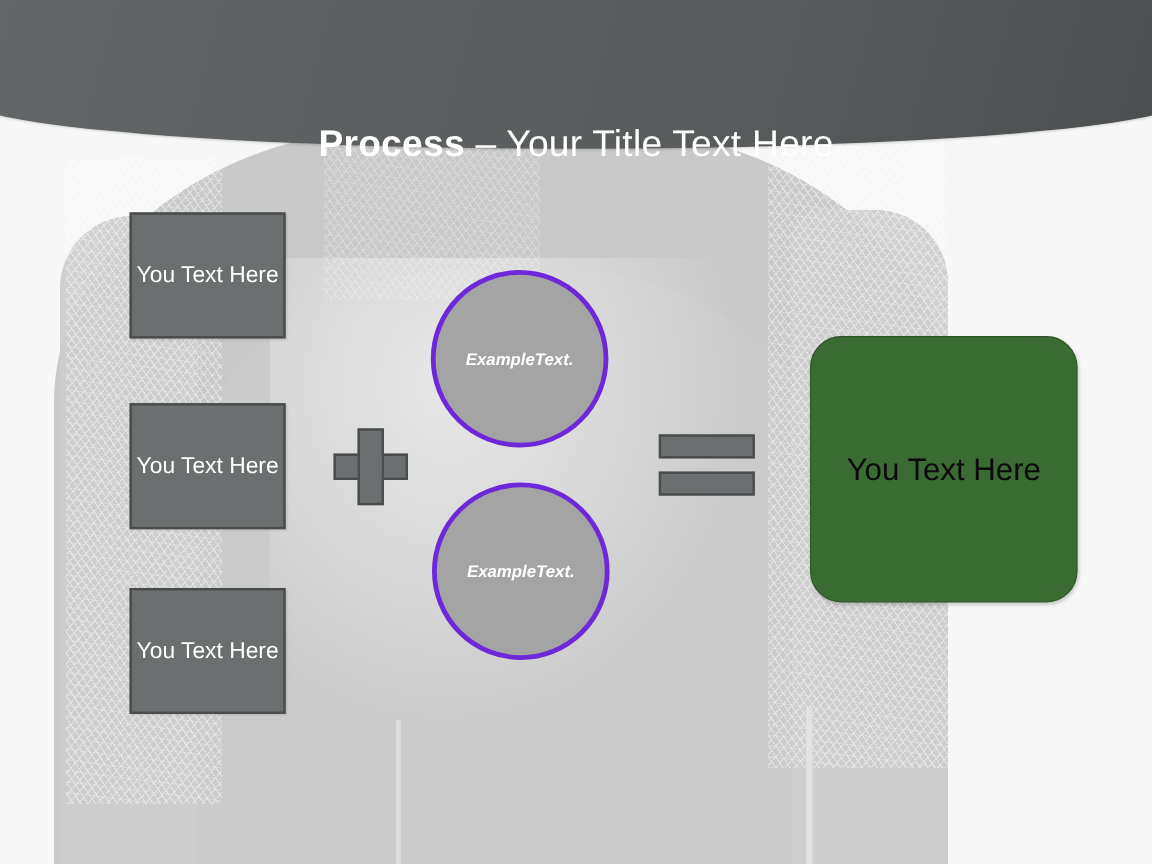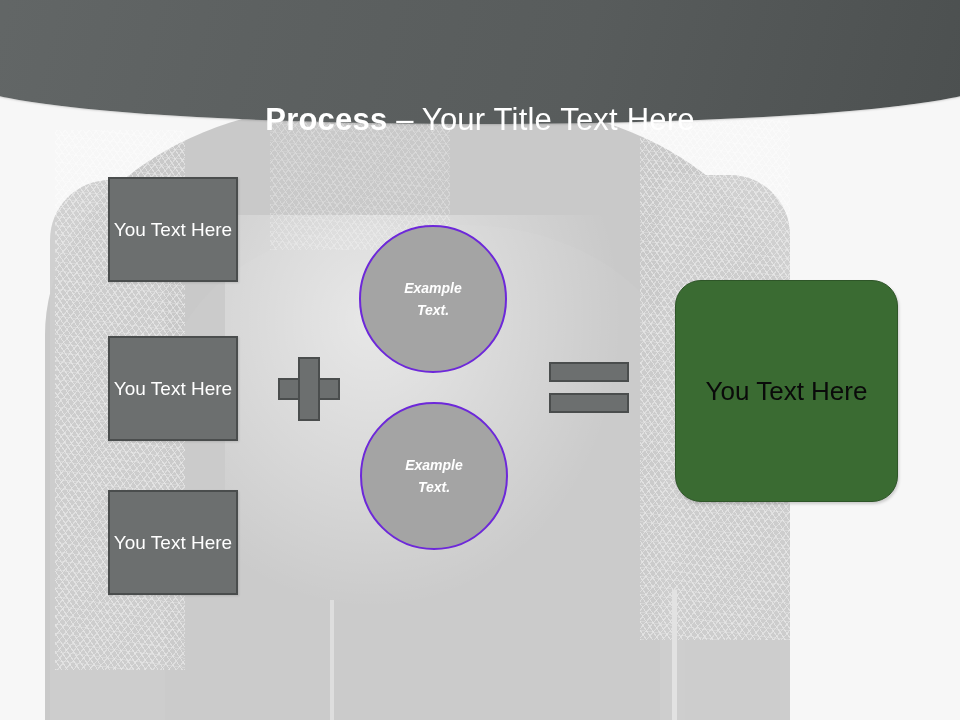--- a/index.html
+++ b/index.html
@@ -164,24 +164,24 @@
     background:#6c6f6f;
   }
 
   
   .circle {
     position: absolute;
     width: 148px;
     height: 148px;
     border-radius: 50%;
     background: #a4a4a4;
-    border: 2px solid #6d28d9;
+    border: 4px solid #6d28d9;
     box-sizing: border-box;
     display: flex;
-    flex-direction: column;
+    flex-direction: row;
     align-items: center;
     justify-content: center;
     color: #ffffff;
     font-size: 14px;
     font-weight: 700;
     font-style: italic;
     line-height: 22px;
     text-align: center;
   }
   #circle-1 { left: 359px; top: 225px; }

